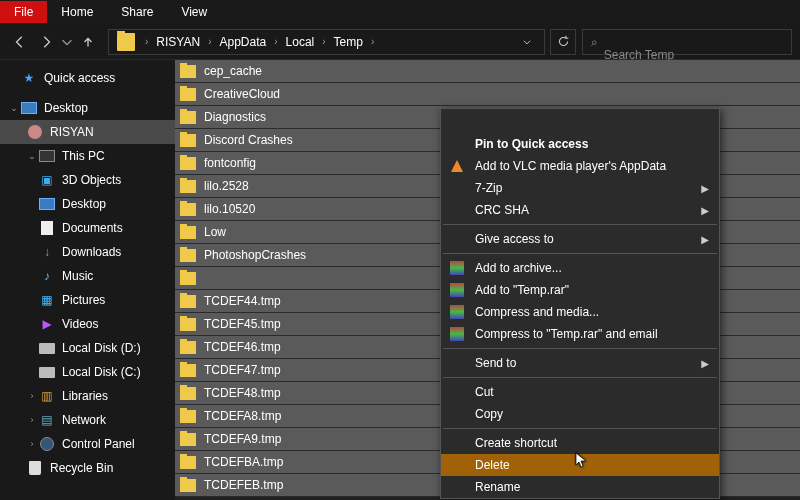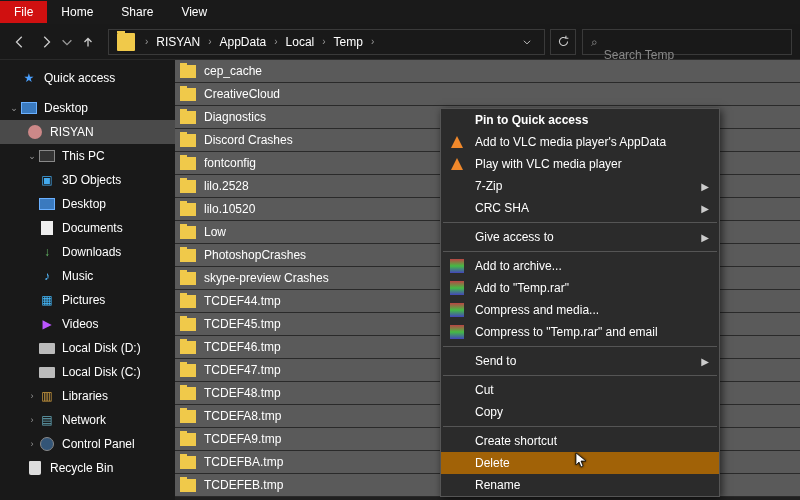--- a/index.html
+++ b/index.html
@@ -34,21 +34,21 @@
 .col.date { width: 150px; }
 .col.type { width: 140px; }
 .col.size { flex:1; }
 .sort-ind { font-size: 9px; color:#fff; }
 .rows { }
 .row { height: 23px; display: flex; align-items: center; padding-left: 5px; background: #5a5a5a; border-bottom: 1px solid #2a2a2a; cursor:pointer; }
 .row .ficon { width: 16px; height: 13px; background: #f0c94a; margin-right: 8px; position: relative; }
 .row .ficon::before { content:""; position:absolute; top:-2px; left:0; width:7px; height:2px; background:#f0c94a; }
 .ctxmenu { position: absolute; top: 108px; left: 440px; width: 280px; background: #2b2b2b; border: 1px solid #555; box-shadow: 2px 2px 8px rgba(0,0,0,0.6); z-index: 10; }
 .ctx-item { height: 22px; display: flex; align-items: center; padding: 0 26px 0 34px; position: relative; cursor:pointer; color:#fff; }
-.ctx-item.bold { font-weight: 600; }
+.ctx-item.bold { font-weight: 600; margin-top: 24px; }
 .ctx-item.hover { background: #a16207; }
 .ctx-sep { height: 1px; background: #555; margin: 3px 2px; }
 .ctx-sub { position: absolute; right: 10px; color: #ccc; font-size: 10px; }
 .ctx-icon { position: absolute; left: 8px; width: 16px; height: 16px; display:flex; align-items:center; justify-content:center; }
 .cursor { position: absolute; top: 452px; left: 575px; z-index: 20; }
 .cursor svg { width: 16px; height: 16px; filter: drop-shadow(0 0 1px #000); }
 .ico-star { color:#4aa0ff; }
 .ico-desktop { width:16px; height:12px; background:#3a7abf; border:1px solid #6ab0ff; }
 .ico-user { width:14px; height:14px; border-radius:50%; background:#c88; }
 .ico-pc { width:16px; height:12px; background:#333; border:1px solid #888; }
@@ -257,21 +257,20 @@
         <div class="row">
           <span class="ficon"></span>
           <span>Low</span>
         </div>
         <div class="row">
           <span class="ficon"></span>
           <span>PhotoshopCrashes</span>
         </div>
         <div class="row">
           <span class="ficon"></span>
-          <span>skype-preview Crashes</span>
         </div>
         <div class="row">
           <span class="ficon"></span>
           <span>TCDEF44.tmp</span>
         </div>
         <div class="row">
           <span class="ficon"></span>
           <span>TCDEF45.tmp</span>
         </div>
         <div class="row">
@@ -306,26 +305,20 @@
   </div>
 </div>
 
 <div class="ctxmenu">
   <div class="ctx-item bold">Pin to Quick access</div>
   <div class="ctx-item">
       <span class="ctx-icon">
         <span class="ico-vlc"></span>
       </span>
       <span>Add to VLC media player's AppData</span>
-    </div>
-  <div class="ctx-item">
-      <span class="ctx-icon">
-        <span class="ico-vlc"></span>
-      </span>
-      <span>Play with VLC media player</span>
     </div>
   <div class="ctx-item">
       <span>7-Zip</span>
       <span class="ctx-sub">▶</span>
     </div>
   <div class="ctx-item">
       <span>CRC SHA</span>
       <span class="ctx-sub">▶</span>
     </div>
   <div class="ctx-sep"></div>

